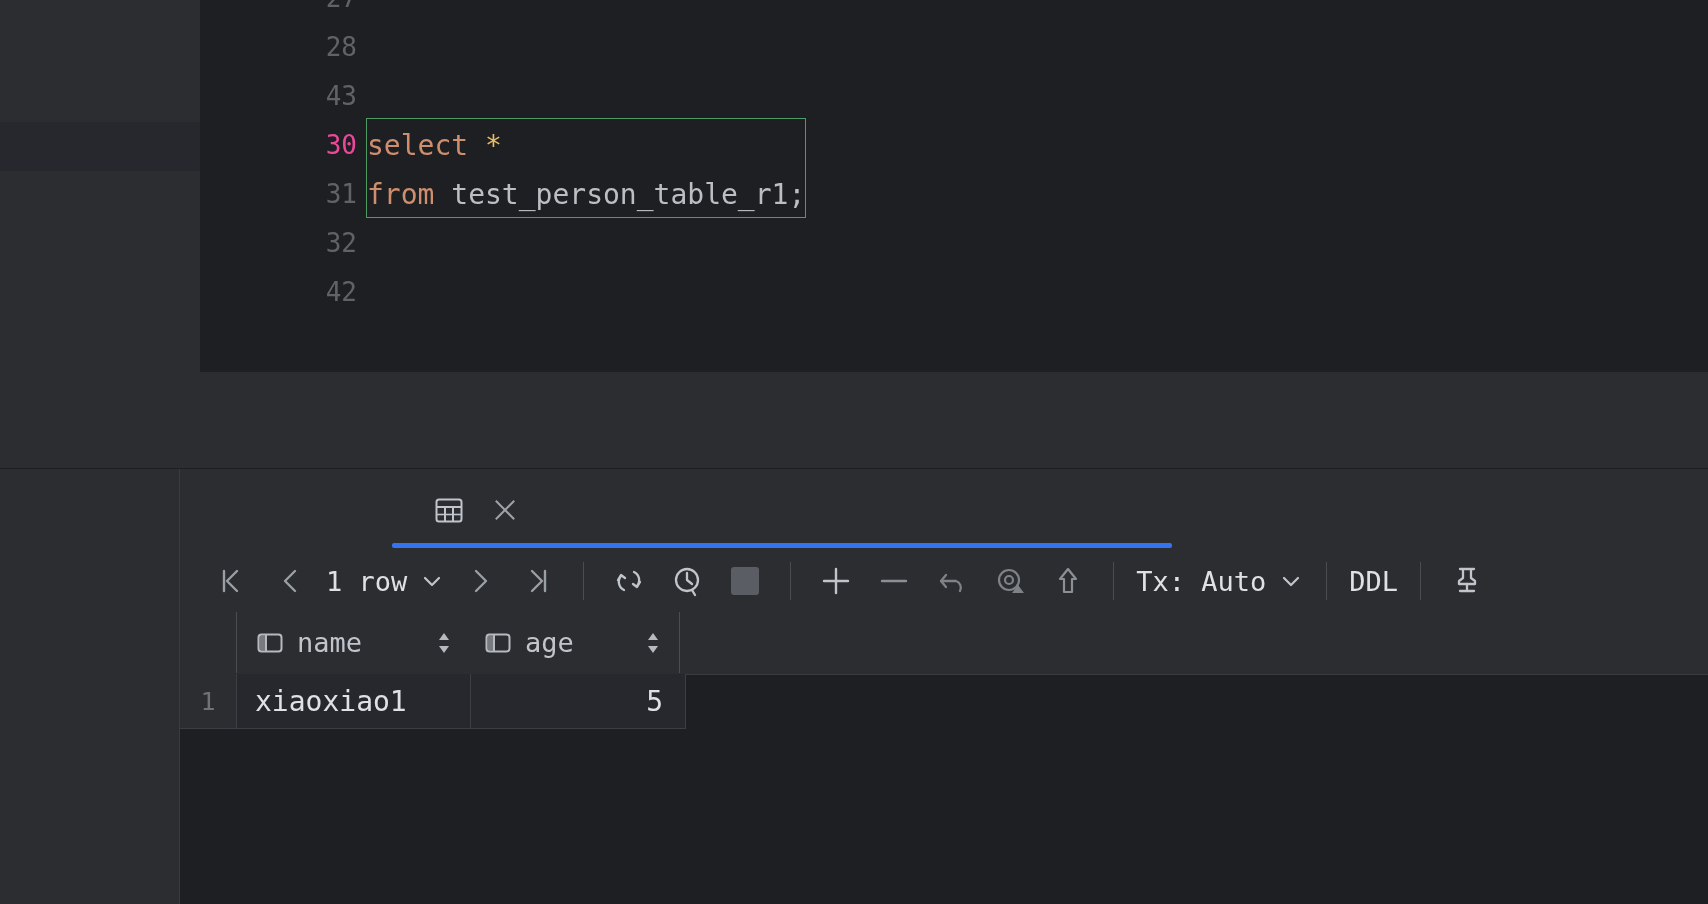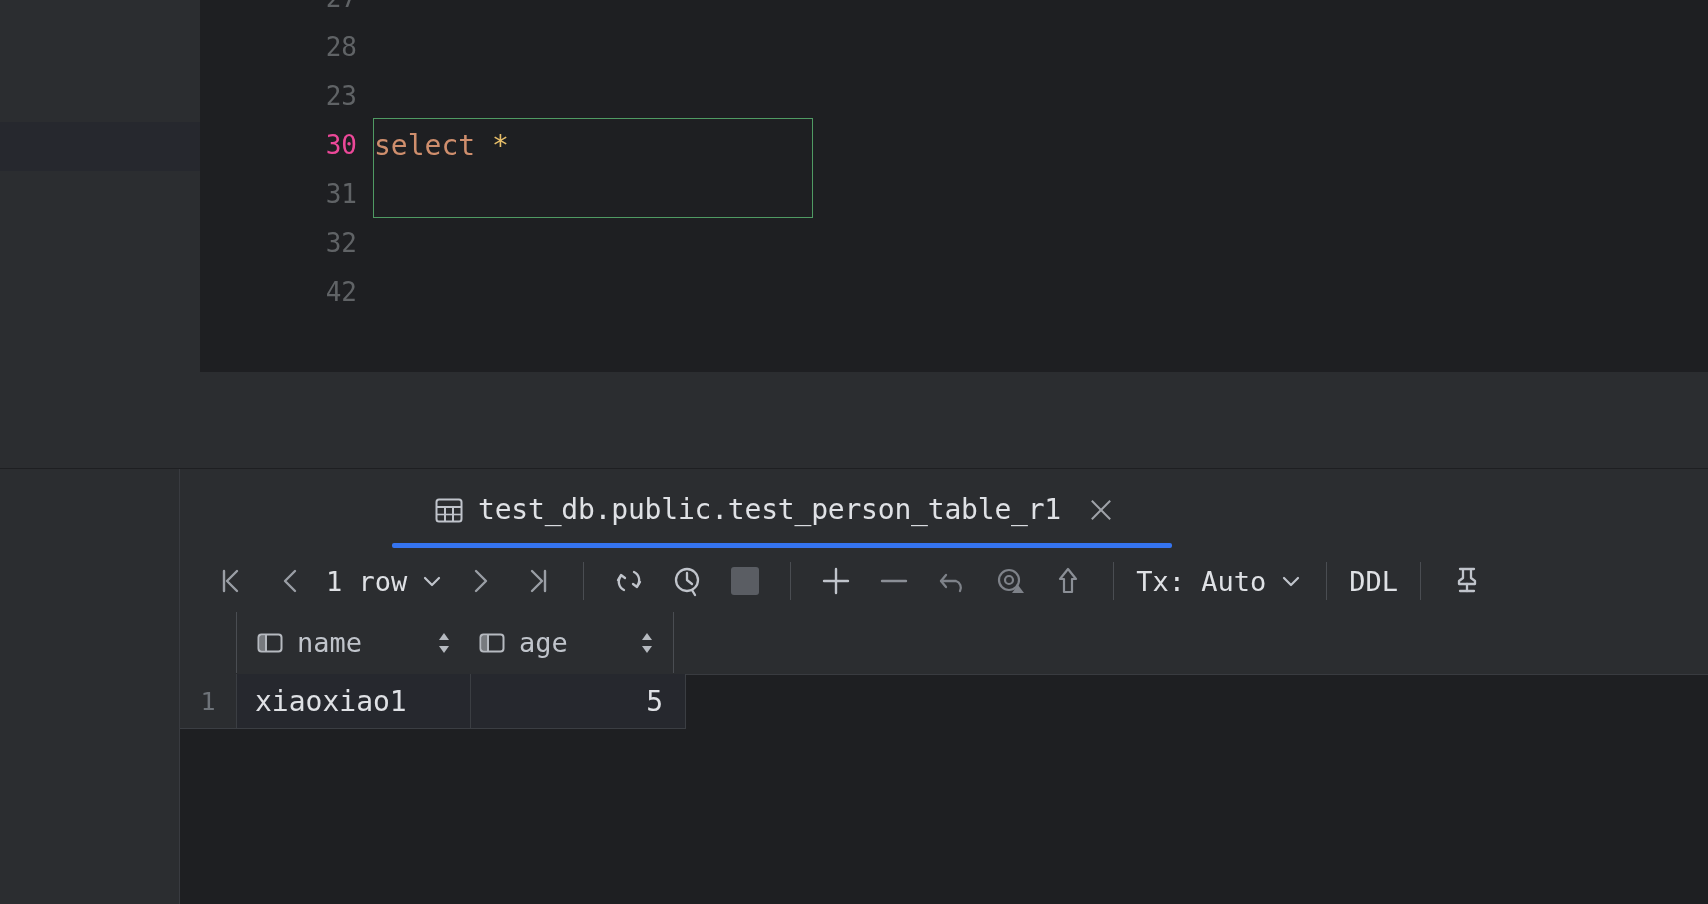--- a/index.html
+++ b/index.html
@@ -47,21 +47,21 @@
   .gutter {
     position: absolute;
     left: 0; top: 0;
     width: 177px;
     height: 320px;
     background: #1e1f22;
     border-right: 1px solid #393b40;
   }
   .code-surface {
     position: absolute;
-    left: 169px; top: 0;
+    left: 162px; top: 0;
     right: 0;
     height: 320px;
     background: #1e1f22;
   }
   .ln {
     position: absolute;
     right: 20px;
     width: 120px;
     text-align: right;
     font-size: 26px;
@@ -273,21 +273,21 @@
     background: #2b2d30;
     padding-left: 18px;
     gap: 12px;
   }
   .hdr-rownum {
     left: 0;
     width: 57px;
     padding-left: 0;
   }
   .hdr-name { left: 57px; width: 234px; }
-  .hdr-age  { left: 279px; width: 215px; }
+  .hdr-age  { left: 285px; width: 215px; }
   .hdr-rest { left: 506px; width: 1022px; border-right: none; }
   .hdr-text {
     font-size: 27px;
     color: #c0c4cb;
     font-family: "DejaVu Sans Mono", "Liberation Mono", monospace;
   }
   .sortarrows {
     margin-left: auto;
     margin-right: 16px;
   }
@@ -346,31 +346,32 @@
 
     <div class="editor-left-strip"></div>
 
     <div class="editor-main">
 
       <div class="line-hl" style="top:122px; left:-200px; width:1708px;"></div>
 
       <div class="gutter">
         <div class="ln" style="top:-26px;">27</div>
         <div class="ln" style="top:23px;">28</div>
-        <div class="ln" style="top:72px;">23</div>
+        <div class="ln" style="top:72px;">43</div>
         <div class="ln current" style="top:121px;">30</div>
         <div class="ln" style="top:170px;">31</div>
         <div class="ln" style="top:219px;">32</div>
         <div class="ln" style="top:268px;">42</div>
       </div>
 
       <div class="code-surface">
 
         <div class="code-line" style="top:121px; left:5px;"><span class="kw">select</span><span class="plain"> </span><span class="star">*</span></div>
 
+        <div class="code-line" style="top:170px; left:5px;"><span class="kw">from</span><span class="plain"> test_person_table_r1</span><span class="plain">;</span></div>
 
         <div class="sel-box" style="left:4px; top:118px; width:440px; height:100px;"></div>
       </div>
     </div>
 
     <div class="editor-bottom-filler"></div>
   </div>
 
   <div class="gap-band">
     <div class="gap-band-right"></div>
@@ -393,21 +394,20 @@
         <div class="tab" id="tab-result">
           <span>
             <svg width="32" height="32" viewBox="0 0 32 32">
               <rect x="3.5" y="5.5" width="25" height="22" rx="2.5" fill="none" stroke="#c0c4cb" stroke-width="2"></rect>
               <line x1="3.5" y1="13" x2="28.5" y2="13" stroke="#c0c4cb" stroke-width="2"></line>
               <line x1="12" y1="13" x2="12" y2="27.5" stroke="#c0c4cb" stroke-width="2"></line>
               <line x1="20" y1="13" x2="20" y2="27.5" stroke="#c0c4cb" stroke-width="2"></line>
               <line x1="3.5" y1="20.5" x2="28.5" y2="20.5" stroke="#c0c4cb" stroke-width="1.6"></line>
             </svg>
           </span>
-          <span class="tab-label">test_db.public.test_person_table_r1</span>
           <span class="tab-close"></span>
         </div>
 
         <div class="tab-underline" style="left:212px; width:780px;"></div>
       </div>
 
       <div class="toolbar">
 
         <div class="tb-btn">
           <svg width="34" height="34" viewBox="0 0 34 34">

